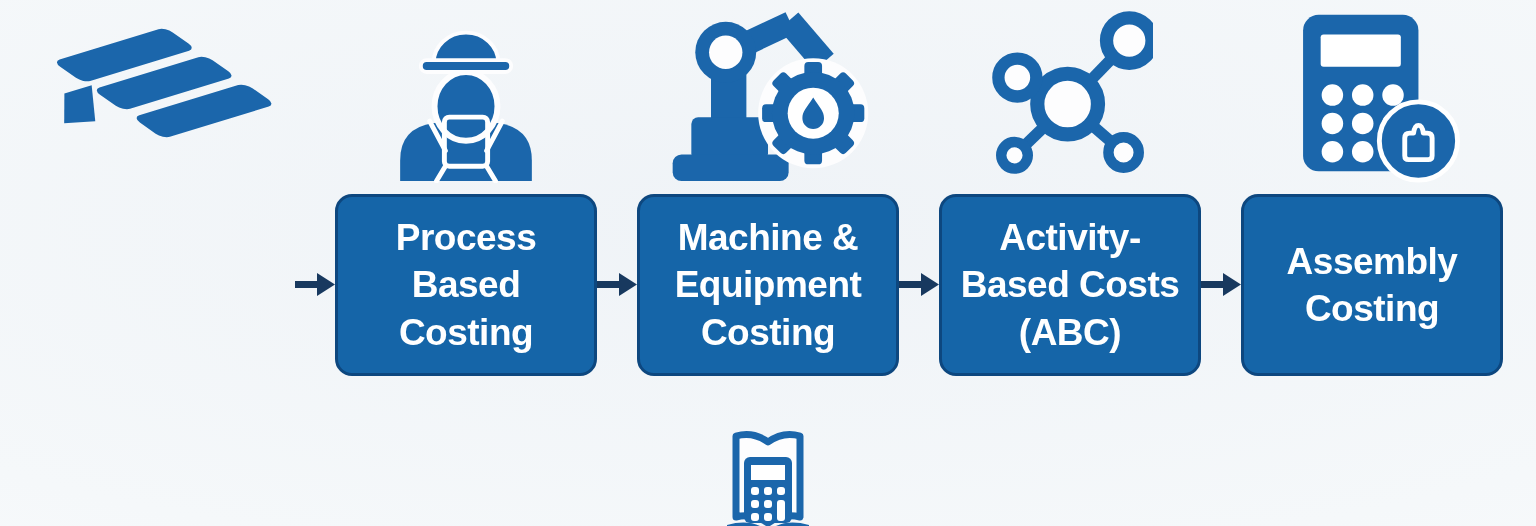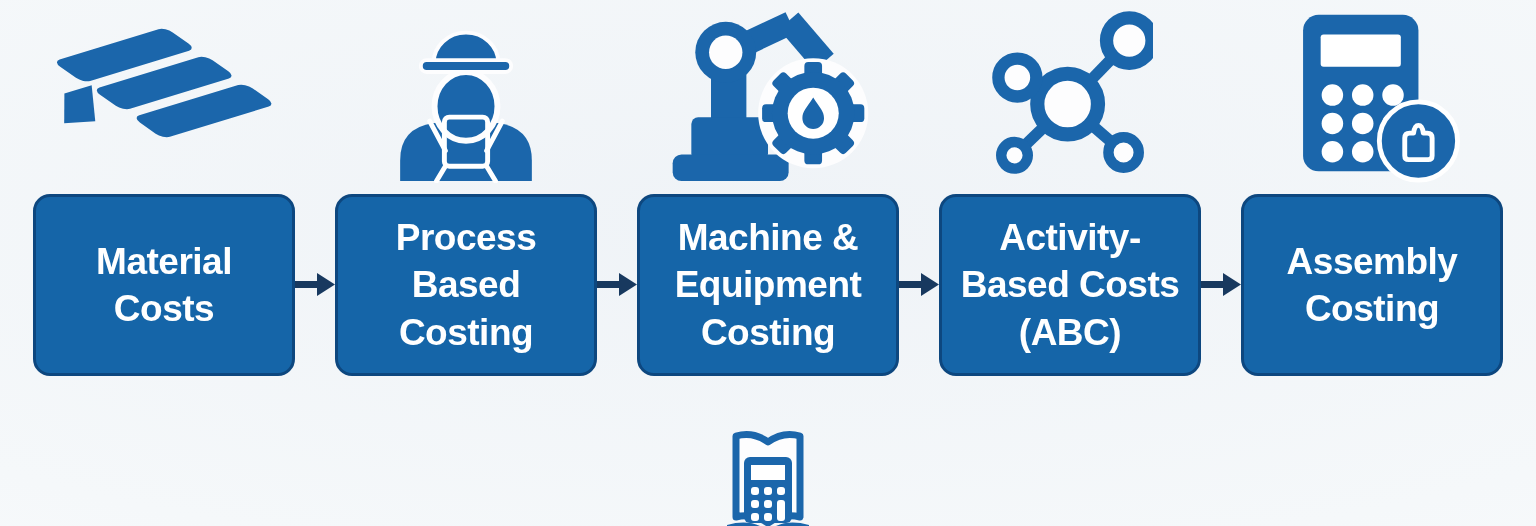--- a/index.html
+++ b/index.html
@@ -58,24 +58,20 @@
       <svg width="232" height="156" viewBox="0 0 260 175">
         <g fill="var(--icon-blue)" transform="rotate(-17 120 88)">
           <g transform="translate(22,16)">
             <rect transform="skewX(38)" x="0" y="0" width="132" height="33" rx="8"></rect>
             <rect transform="skewX(38)" x="0" y="43" width="132" height="33" rx="8"></rect>
             <rect transform="skewX(38)" x="0" y="86" width="132" height="33" rx="8"></rect>
             <polygon points="2,38 34,38 26,78 -8,70"></polygon>
           </g>
         </g>
       </svg>
-    </div>
-    <div class="box">
-      <span class="box-label">Material
-Costs</span>
     </div>
   </div>
 
   <div class="arrow">
     <svg width="40" height="26" viewBox="0 0 40 26" fill="var(--arrow-navy)">
       <rect x="0" y="10" width="24" height="7"></rect>
       <polygon points="22,2 40,13.5 22,25"></polygon>
     </svg>
   </div>
 

